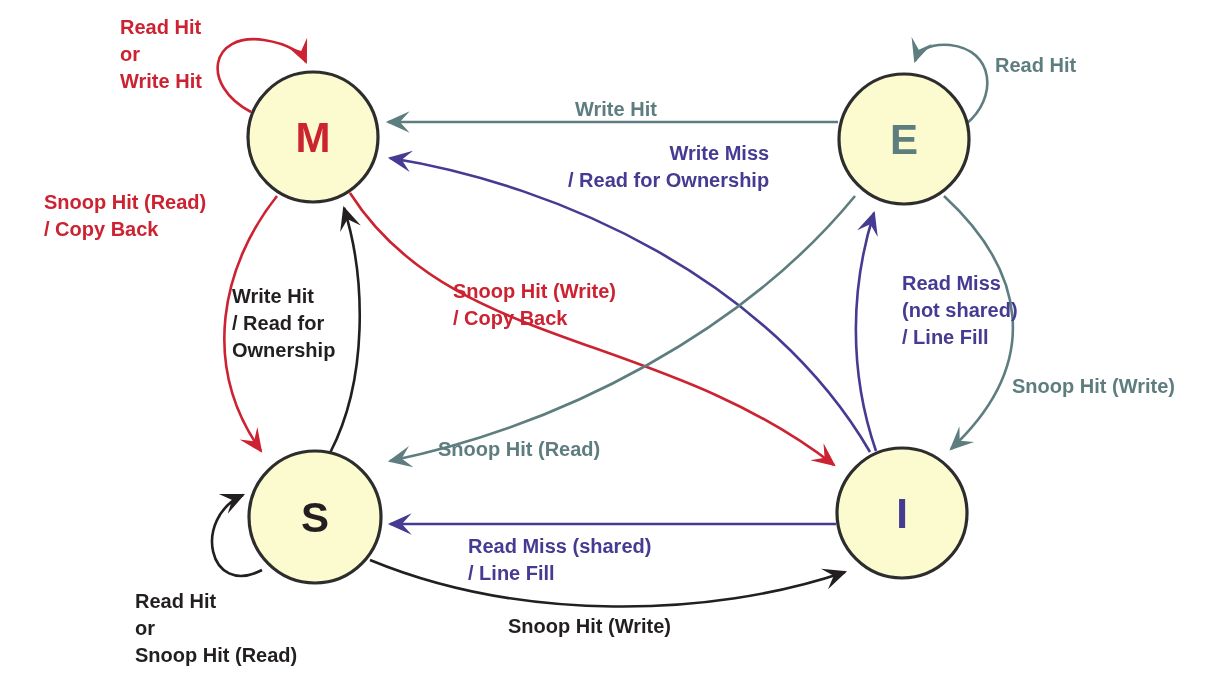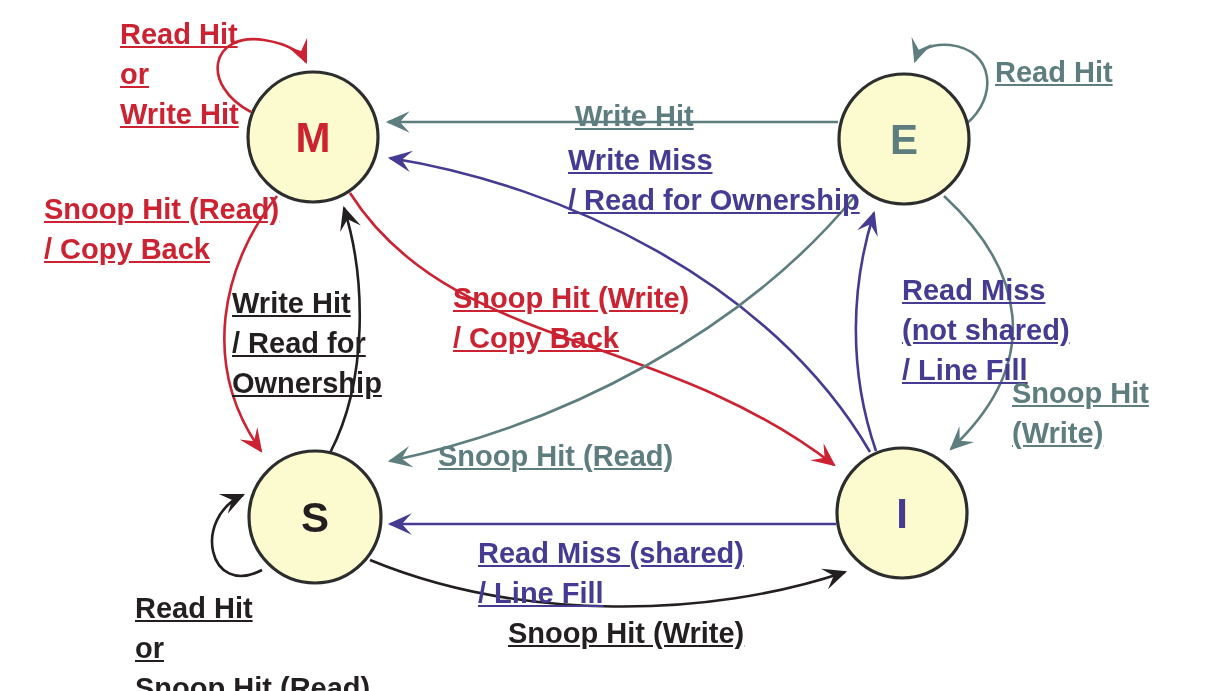--- a/index.html
+++ b/index.html
@@ -7,24 +7,23 @@
     position:relative;
     width:1223px;height:691px;
     background:#ffffff;
     font-family:"Liberation Sans", sans-serif;
     overflow:hidden;
   }
   #diagram-svg{position:absolute;left:0;top:0;}
   .edge-label{
     position:absolute;
     font-weight:bold;
-    font-size:29px;
-    line-height:40px;
+    font-size:20px;
+    line-height:27px;
     white-space:pre-line;
-    text-decoration:underline;
   }
   .state-letter{
     position:absolute;
     width:130px;
     text-align:center;
     font-weight:bold;
     font-size:42px;
     line-height:42px;
   }
   .c-red{color:#cc2231;}
@@ -93,34 +92,34 @@
   <div class="state-letter c-red" style="left:248px;top:117px;">M</div>
   <div class="state-letter c-gray" style="left:839px;top:119px;">E</div>
   <div class="state-letter c-black" style="left:250px;top:497px;">S</div>
   <div class="state-letter c-purple" style="left:837px;top:493px;">I</div>
 
   <div class="edge-label c-red" style="left:120px;top:14px;">Read Hit
 or
 Write Hit</div>
   <div class="edge-label c-gray" style="left:995px;top:52px;">Read Hit</div>
   <div class="edge-label c-gray" style="left:575px;top:96px;">Write Hit</div>
-  <div class="edge-label c-purple" style="left:568px;top:140px;">Write Miss
+  <div class="edge-label c-purple" style="left:568px;top:140px;text-align:right;">Write Miss
 / Read for Ownership</div>
   <div class="edge-label c-red" style="left:44px;top:189px;">Snoop Hit (Read)
 / Copy Back</div>
   <div class="edge-label c-black" style="left:232px;top:283px;">Write Hit
 / Read for
 Ownership</div>
   <div class="edge-label c-red" style="left:453px;top:278px;">Snoop Hit (Write)
 / Copy Back</div>
   <div class="edge-label c-purple" style="left:902px;top:270px;">Read Miss
 (not shared)
 / Line Fill</div>
   <div class="edge-label c-gray" style="left:1012px;top:373px;">Snoop Hit (Write)</div>
   <div class="edge-label c-gray" style="left:438px;top:436px;">Snoop Hit (Read)</div>
-  <div class="edge-label c-purple" style="left:478px;top:533px;">Read Miss (shared)
+  <div class="edge-label c-purple" style="left:468px;top:533px;">Read Miss (shared)
 / Line Fill</div>
   <div class="edge-label c-black" style="left:508px;top:613px;">Snoop Hit (Write)</div>
   <div class="edge-label c-black" style="left:135px;top:588px;">Read Hit
 or
 Snoop Hit (Read)</div>
 
 </div>
 
 </body></html>

